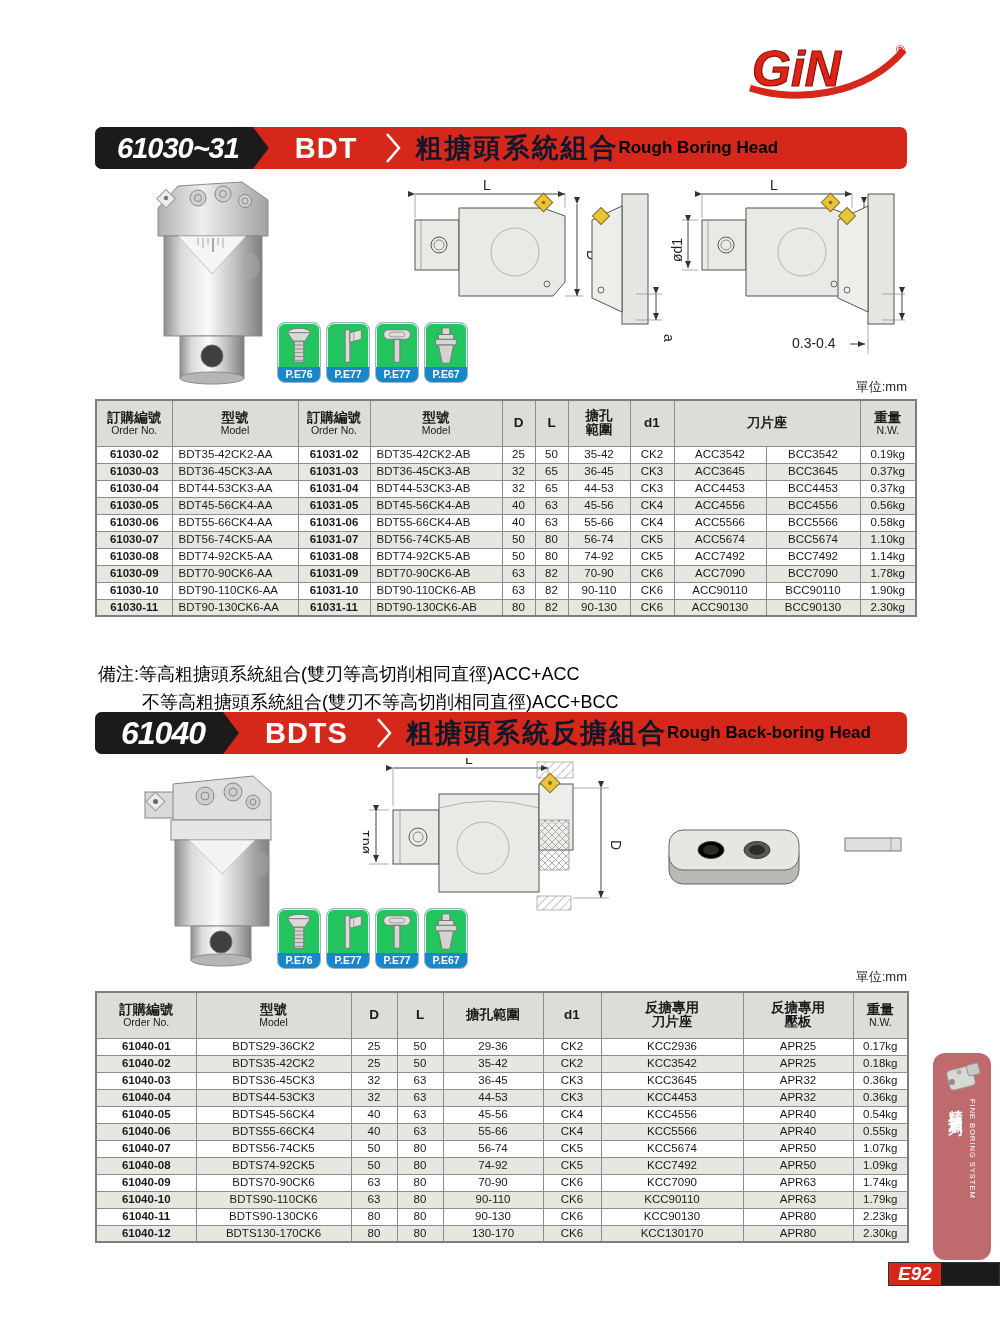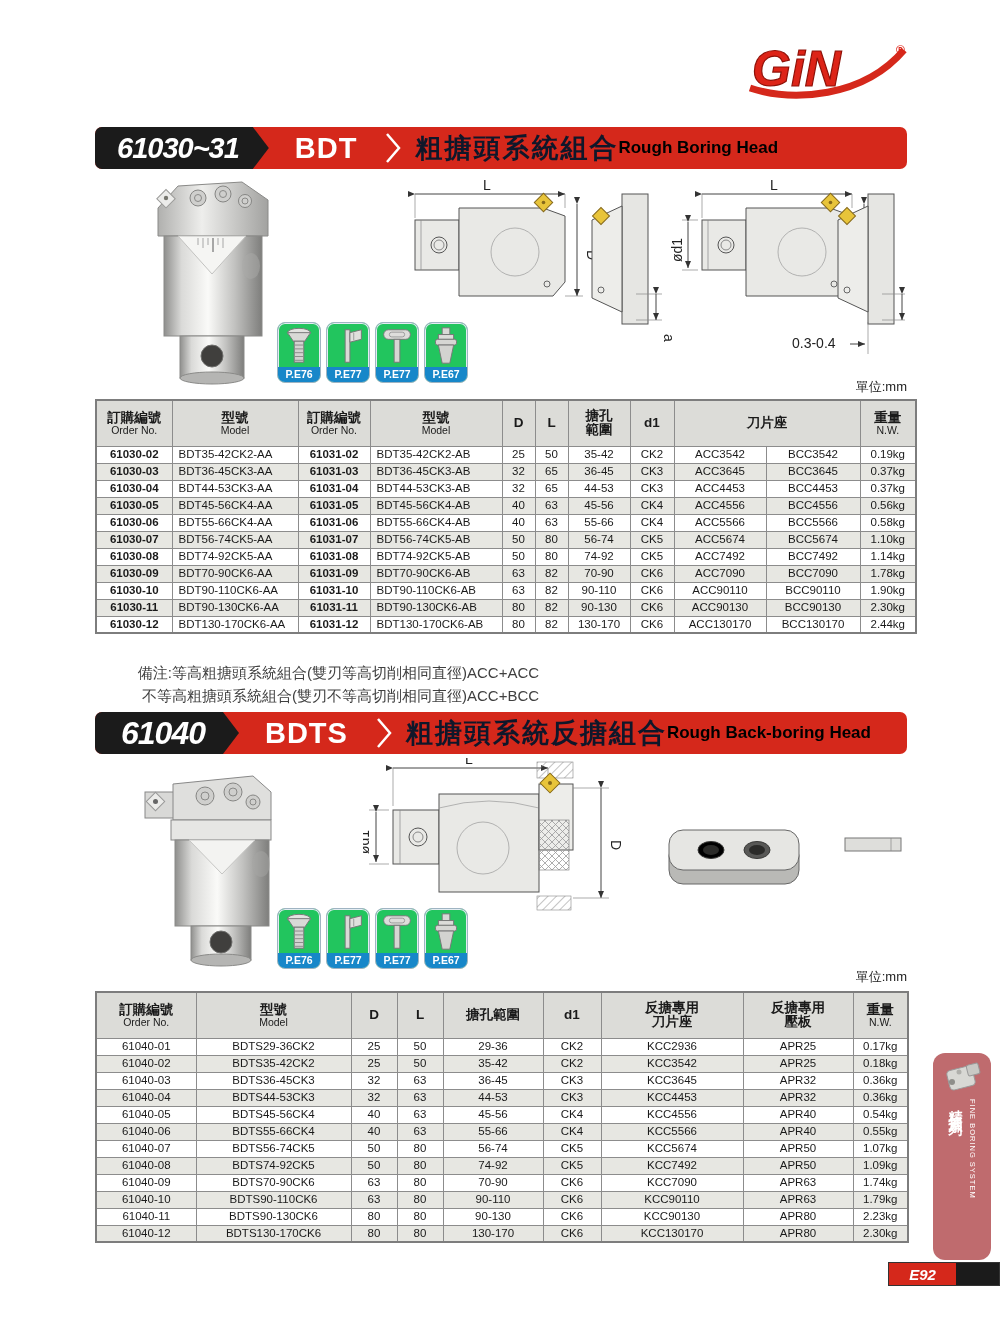--- a/index.html
+++ b/index.html
@@ -28,36 +28,36 @@
 
   
   table { border-collapse:collapse; table-layout:fixed; background:#fff; }
   .spec-table { position:absolute; left:95px; width:812px; border:2px solid #7d7d7d; }
   th, td { border:1px solid #8c8c8c; text-align:center; font-size:11.5px; color:#1a1a1a; height:17px; line-height:1.05; padding:0 2px; white-space:nowrap; overflow:hidden; }
   th { background:#dcdcd8; height:46px; font-weight:bold; }
   .th-zh { display:block; font-size:13.5px; font-weight:bold; }
   .th-en { display:block; font-size:10.5px; font-weight:normal; }
   #table1 td:nth-child(1), #table1 td:nth-child(3) { font-weight:bold; }
   #table1 td:nth-child(2), #table1 td:nth-child(4) { text-align:left; padding-left:6px; }
-  #table2 td:nth-child(1) { font-weight:normal; }
+  #table2 td:nth-child(1) { font-weight:bold; }
   #table1 tbody tr:nth-child(even) td, #table2 tbody tr:nth-child(even) td { background:#e7e7e2; }
 
   
-  .notes { position:absolute; left:98px; font-size:15px; color:#404040; line-height:1.55;text-align:right; }
+  .notes { position:absolute; left:98px; font-size:18px; color:#000000; line-height:1.55; }
   .notes .line2 { margin-left:44px; }
 
   
   .ribbon { position:absolute; left:933px; top:1053px; width:58px; height:207px; background:#bf6b6e; border-radius:12px; display:flex; flex-direction:column; align-items:center; padding-top:5px; }
   .ribbon-texts { display:flex; flex-direction:row; justify-content:center; gap:3px; margin-top:3px; }
   .ribbon-zh { writing-mode:vertical-rl; text-orientation:upright; font-size:14px; font-weight:bold; color:#fff; letter-spacing:4px; }
   .ribbon-en { writing-mode:vertical-rl; font-size:7.5px; color:#fff; letter-spacing:1px; }
 
   
   .pagemark { position:absolute; top:1262px; left:888px; width:112px; height:24px; display:flex; }
-  .pagemark-red { background:#d5281b; color:#fff; font-weight:bold; font-style:italic; font-size:15px; width:68px; display:flex; align-items:center; justify-content:center; border:1px solid #333; border-right:none; }
+  .pagemark-red { background:#d5281b; color:#fff; font-weight:bold; font-style:italic; font-size:19px; width:53px; display:flex; align-items:center; justify-content:center; border:1px solid #333; border-right:none; }
   .pagemark-black { background:#1b1b1b; flex:1; border:1px solid #333; border-left:none; }
 
   .dim { stroke:#444; stroke-width:1; fill:none; }
   .thin { stroke:#888; stroke-width:0.7; fill:none; }
   .dimtxt { font-size:14px; fill:#222; font-family:"Liberation Sans", sans-serif; }
 </style>
 </head>
 <body>
 
 <div class="page">
@@ -401,33 +401,20 @@
           <td>BDT90-130CK6-AA</td>
           <td>61031-11</td>
           <td>BDT90-130CK6-AB</td>
           <td>80</td>
           <td>82</td>
           <td>90-130</td>
           <td>CK6</td>
           <td>ACC90130</td>
           <td>BCC90130</td>
           <td>2.30kg</td>
-        </tr>
-        <tr>
-          <td>61030-12</td>
-          <td>BDT130-170CK6-AA</td>
-          <td>61031-12</td>
-          <td>BDT130-170CK6-AB</td>
-          <td>80</td>
-          <td>82</td>
-          <td>130-170</td>
-          <td>CK6</td>
-          <td>ACC130170</td>
-          <td>BCC130170</td>
-          <td>2.44kg</td>
         </tr>
       </tbody>
   </table>
 
   <div class="notes" style="top:661px;">
     <div>備注:等高粗搪頭系統組合(雙刃等高切削相同直徑)ACC+ACC</div>
     <div class="line2">不等高粗搪頭系統組合(雙刃不等高切削相同直徑)ACC+BCC</div>
   </div>
 
   <div class="banner" style="top:712px;">

